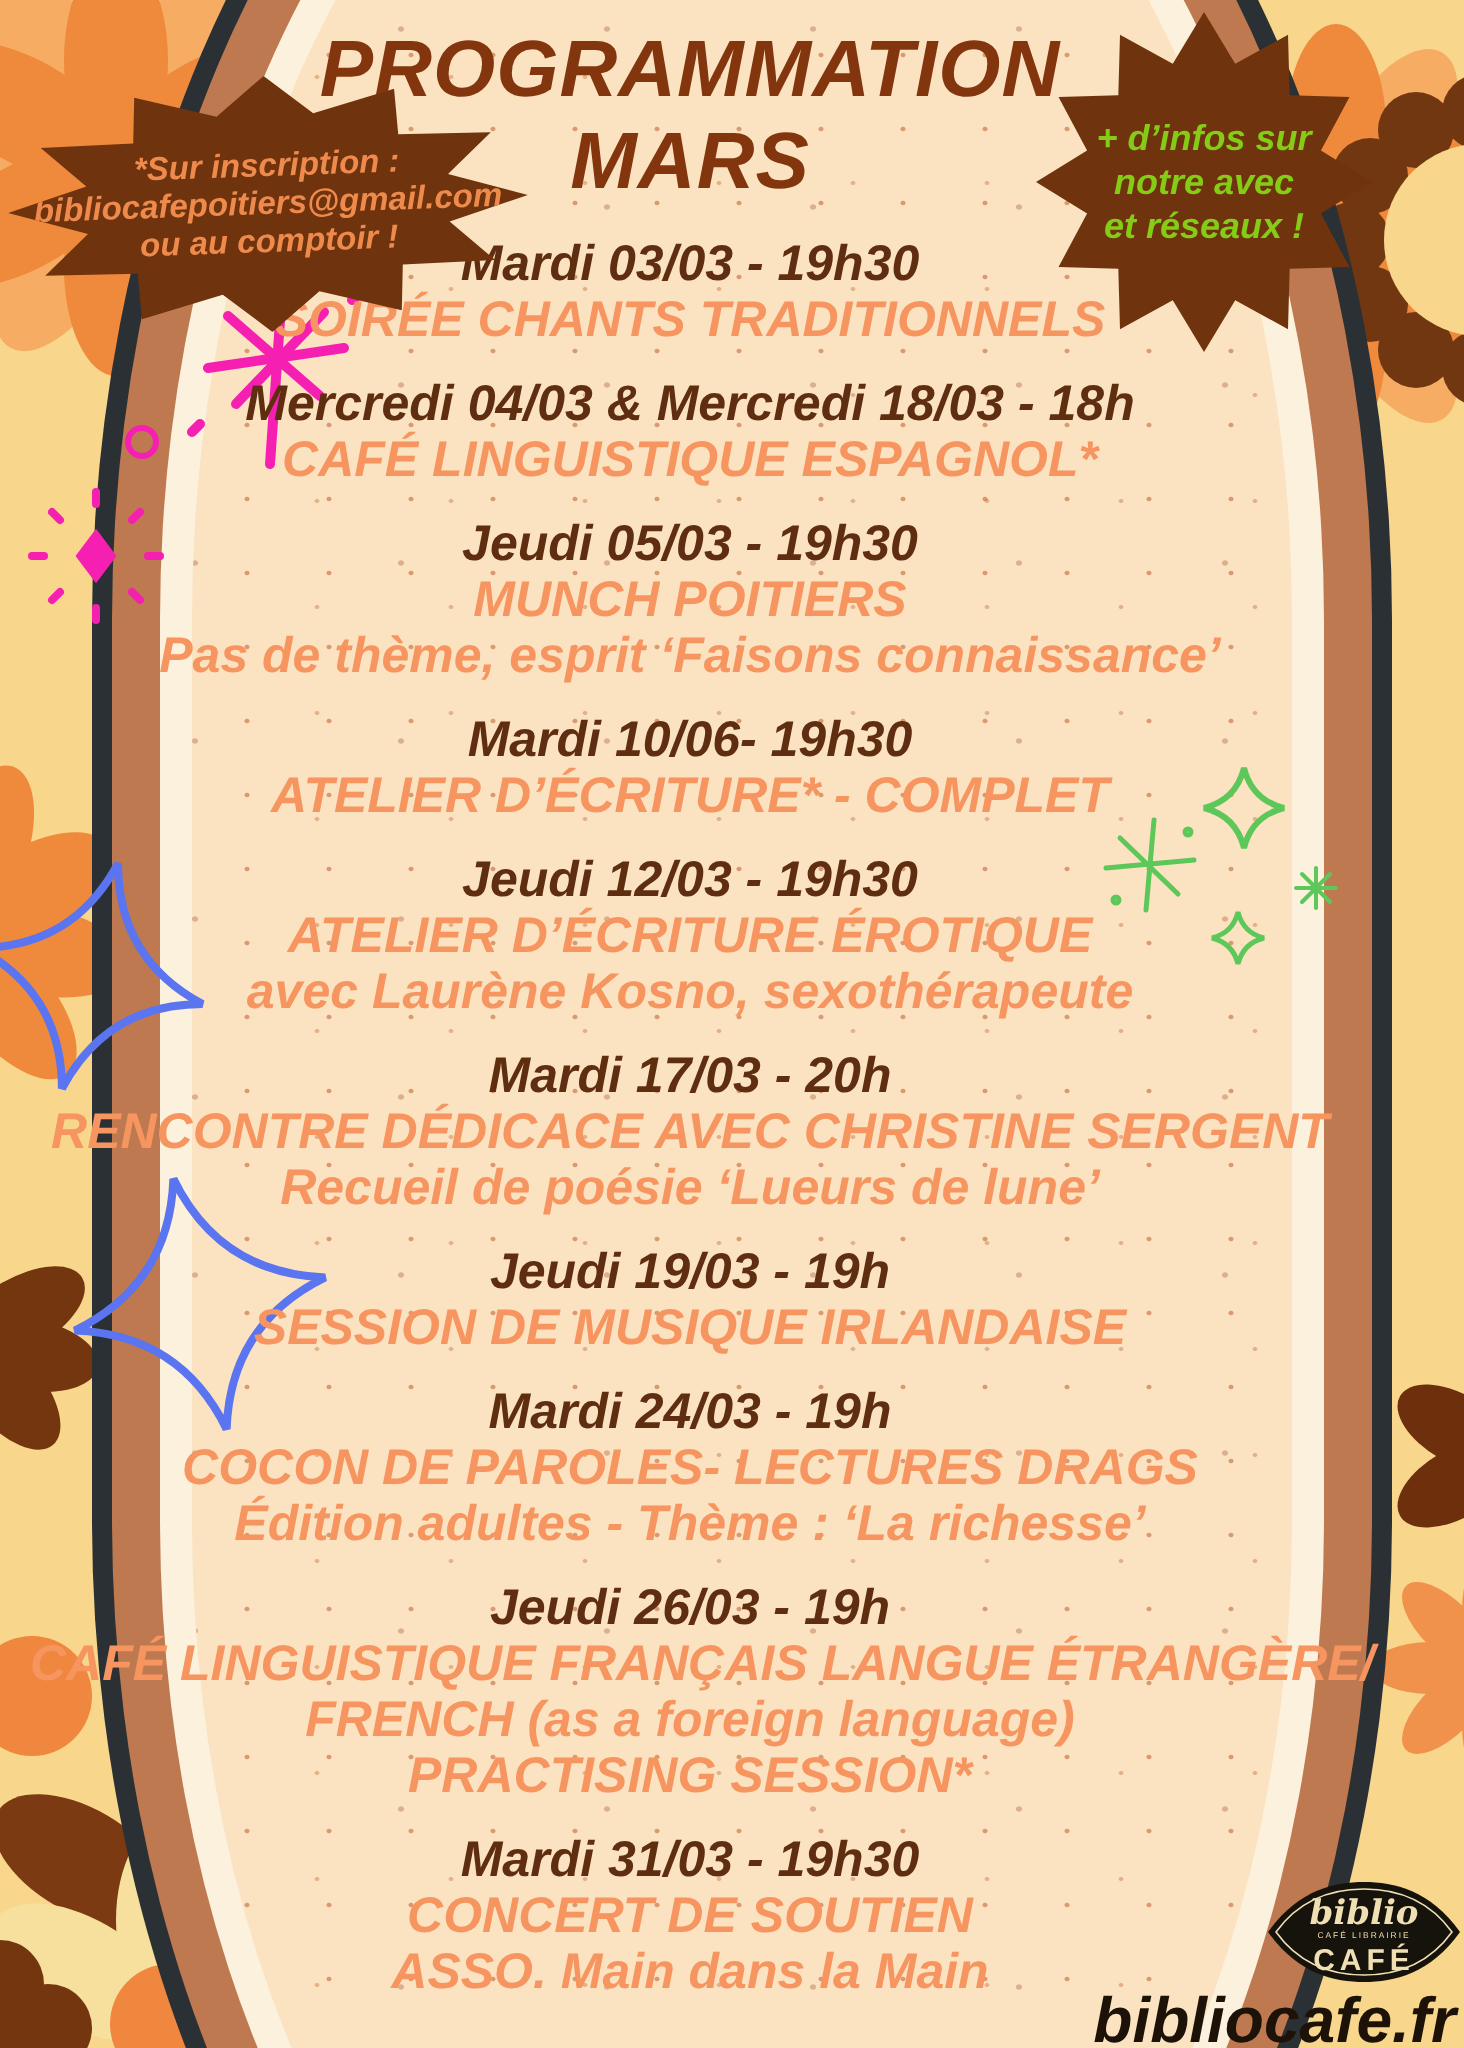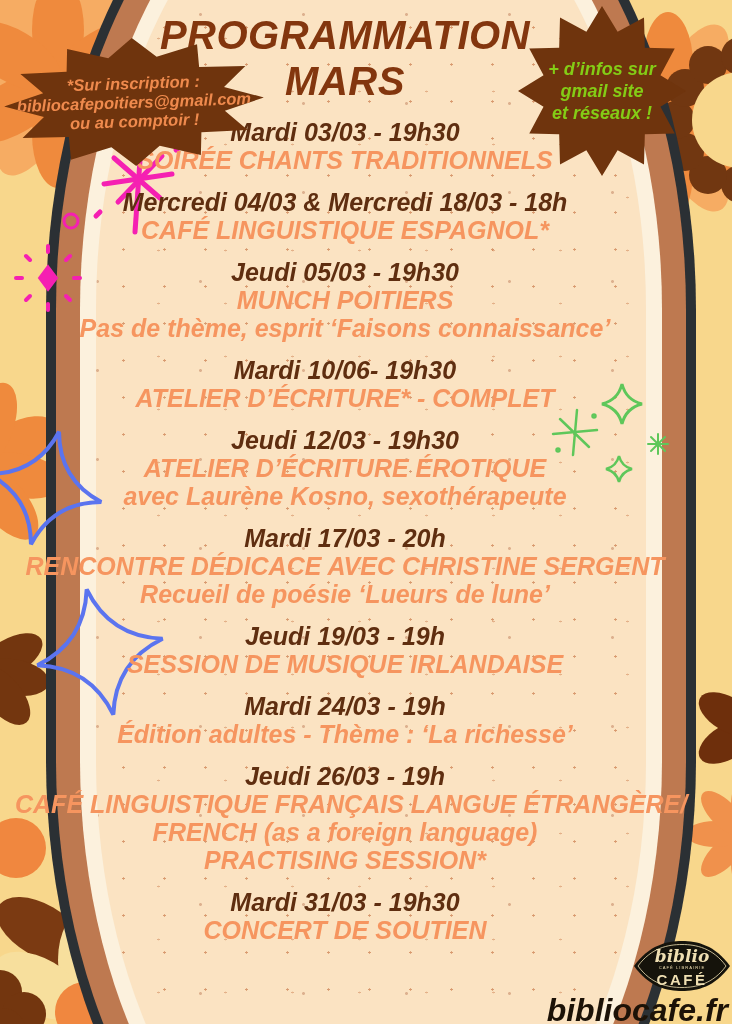--- a/index.html
+++ b/index.html
@@ -215,42 +215,44 @@
       <p class="date">Mardi 17/03 - 20h</p>
       <p class="eline">RENCONTRE DÉDICACE AVEC CHRISTINE SERGENT</p>
       <p class="eline">Recueil de poésie ‘Lueurs de lune’</p>
     </div>
     <div class="event">
       <p class="date">Jeudi 19/03 - 19h</p>
       <p class="eline">SESSION DE MUSIQUE IRLANDAISE</p>
     </div>
     <div class="event">
       <p class="date">Mardi 24/03 - 19h</p>
+      <p class="eline">COCON DE PAROLES- LECTURES DRAGS</p>
       <p class="eline">Édition adultes - Thème : ‘La richesse’</p>
     </div>
     <div class="event">
       <p class="date">Jeudi 26/03 - 19h</p>
       <p class="eline">CAFÉ LINGUISTIQUE FRANÇAIS LANGUE ÉTRANGÈRE/</p>
       <p class="eline">FRENCH (as a foreign language)</p>
       <p class="eline">PRACTISING SESSION*</p>
     </div>
     <div class="event">
       <p class="date">Mardi 31/03 - 19h30</p>
       <p class="eline">CONCERT DE SOUTIEN</p>
+      <p class="eline">ASSO. Main dans la Main</p>
     </div>
   </div>
 
   <div class="badge badge-left">
     <p>*Sur inscription :</p>
     <p>bibliocafepoitiers@gmail.com</p>
     <p>ou au comptoir !</p>
   </div>
   <div class="badge badge-right">
     <p>+ d’infos sur</p>
-    <p>gmail site</p>
+    <p>notre avec</p>
     <p>et réseaux !</p>
   </div>
 
   <div class="logo">
     <svg width="100" height="56" viewBox="0 0 100 56">
       <path d="M2,28 C17,7 35,3 50,3 C65,3 83,7 98,28 C83,49 65,53 50,53 C35,53 17,49 2,28 Z" fill="#15130B"></path>
       <path d="M6,28 C19,10 36,6.5 50,6.5 C64,6.5 81,10 94,28 C81,46 64,49.5 50,49.5 C36,49.5 19,46 6,28 Z" fill="none" stroke="#EFDFB2" stroke-width="0.8"></path>
       <text x="50" y="24" text-anchor="middle" fill="#EFDFB2" font-family="DejaVu Serif, serif" font-style="italic" font-weight="bold" font-size="17">biblio</text>
       <text x="50" y="31" text-anchor="middle" fill="#EFDFB2" font-family="Liberation Sans, sans-serif" font-size="4.2" letter-spacing="1">CAFÉ LIBRAIRIE</text>
       <text x="50" y="47" text-anchor="middle" fill="#EFDFB2" font-family="Liberation Sans, sans-serif" font-weight="bold" font-size="15" letter-spacing="2.5">CAFÉ</text>

